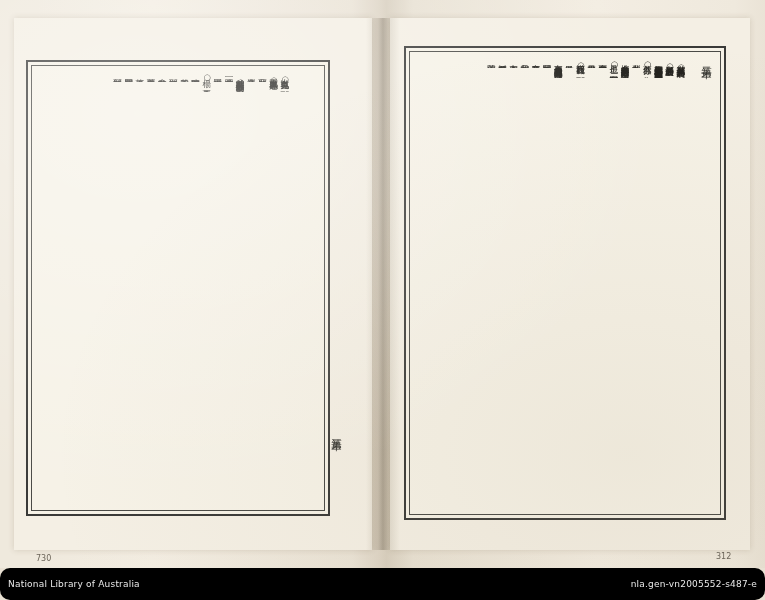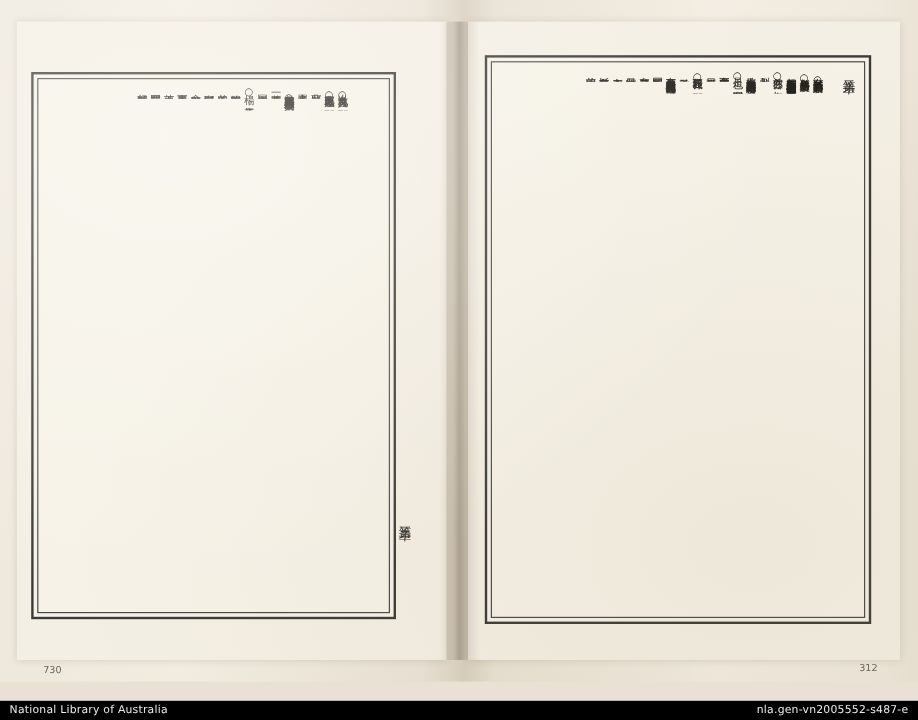--- a/index.html
+++ b/index.html
@@ -118,30 +118,31 @@
     color: #6b6458;
     font-family: "DejaVu Sans", sans-serif;
   }
   .edge-left  { left: 0;  top: 554px; margin-left: 36px; }
   .edge-right { left: 716px; top: 552px; }
 
   
   .footer {
     position: absolute;
     left: 0; bottom: 0;
-    width: 765px; height: 16px;
+    width: 765px; height: 32px;
     background: #000;
     color: #e8e8e8;
     font-size: 9px;
     display: flex;
     align-items: center;
     justify-content: space-between;
     padding: 4px 8px;
     box-sizing: border-box;
     font-family: "DejaVu Sans", sans-serif;
+    border-radius: 10px;
   }
   .footer span { letter-spacing: 0.2px; }
 
   
   .gutter {
     position: absolute;
     left: 366px; top: 18px;
     width: 34px; height: 532px;
     background: linear-gradient(to right,
       rgba(80,65,40,0.00) 0%,

